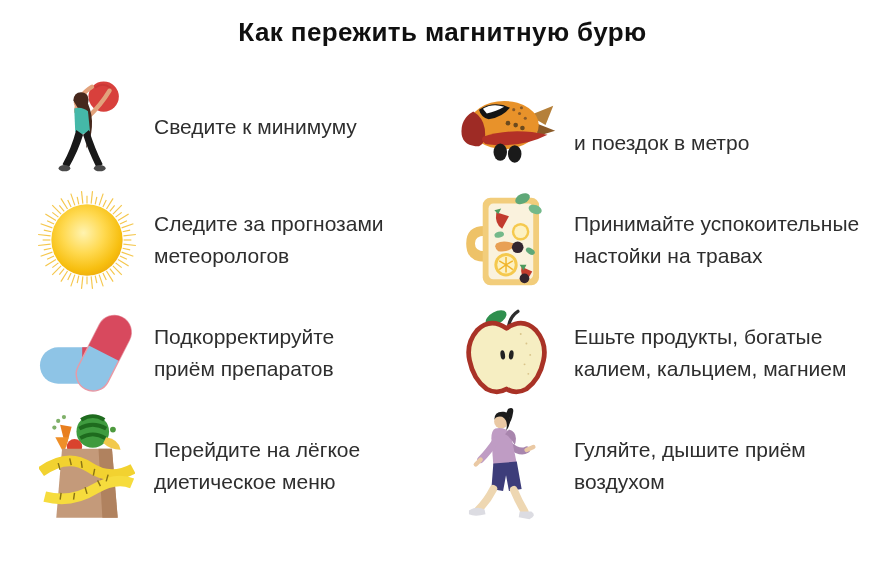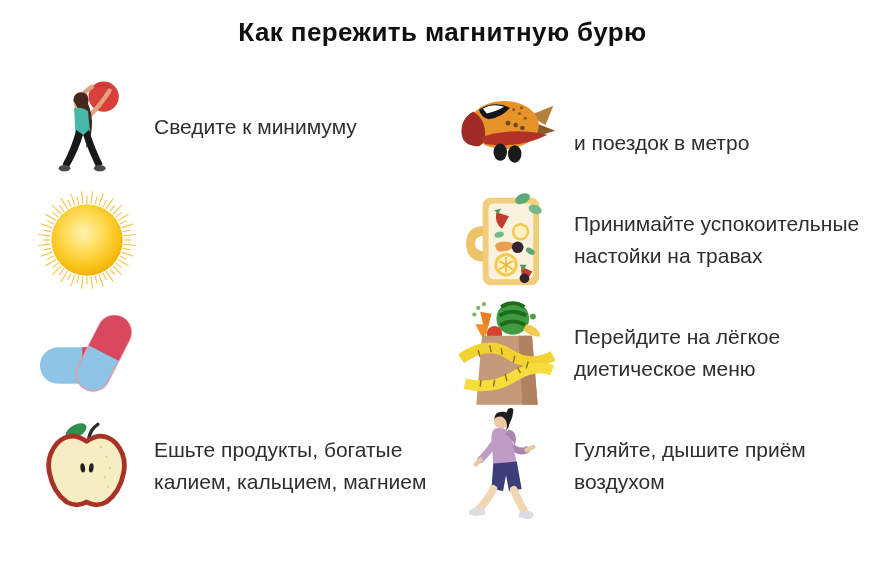--- a/index.html
+++ b/index.html
@@ -159,20 +159,24 @@
             <line x1="84.7" y1="31.3" x2="91.0" y2="26.3" stroke="#f3bd2e" stroke-width="1.2" opacity="0.85"></line>
             <line x1="87.2" y1="34.8" x2="98.2" y2="27.9" stroke="#f3bd2e" stroke-width="1.2" opacity="0.85"></line>
             <line x1="89.2" y1="38.5" x2="96.4" y2="35.0" stroke="#f3bd2e" stroke-width="1.2" opacity="0.85"></line>
             <line x1="90.9" y1="42.4" x2="103.1" y2="38.2" stroke="#f3bd2e" stroke-width="1.2" opacity="0.85"></line>
             <line x1="92.0" y1="46.5" x2="99.8" y2="44.8" stroke="#f3bd2e" stroke-width="1.2" opacity="0.85"></line>
             <line x1="92.8" y1="50.7" x2="105.7" y2="49.3" stroke="#f3bd2e" stroke-width="1.2" opacity="0.85"></line>
           </g>
         <circle cx="55" cy="55" r="37" fill="url(#sunGrad)"></circle>
       </svg>
     </div>
+    <div class="tip-text">
+      <span>Следите за прогнозами</span><br>
+      <span>метеорологов</span>
+    </div>
   </div>
 
   <div class="item">
     <div class="icon-box">
       <svg width="88" height="102" viewBox="0 0 90 105">
         <path d="M22 38 Q3 38 3 56 Q3 75 22 75 L22 64 Q12 64 12 56 Q12 48 22 48 Z" fill="#eec267"></path>
         <rect x="20" y="9" width="58" height="90" rx="8" fill="#f2cd7b"></rect>
         <rect x="26" y="15" width="46" height="78" rx="5" fill="#faf2dd"></rect>
         <circle cx="44" cy="78" r="12" fill="#f5c94e"></circle>
         <circle cx="44" cy="78" r="9" fill="#fdf1c2"></circle>
@@ -202,20 +206,45 @@
     <div class="icon-box">
       <svg width="106" height="96" viewBox="0 0 110 100">
         <rect x="6" y="44" width="76" height="38" rx="19" fill="#8ec4e6"></rect>
         <rect x="50" y="44" width="14" height="38" fill="#d8495e"></rect>
         <g transform="rotate(27 72 50)">
           <rect x="55" y="8" width="35" height="84" rx="17.5" fill="#8ec4e6" stroke="#e89aa6" stroke-width="1.5"></rect>
           <path d="M55 50 L90 50 L90 25.5 A17.5 17.5 0 0 0 72.5 8 A17.5 17.5 0 0 0 55 25.5 Z" fill="#d8495e"></path>
         </g>
       </svg>
     </div>
+    <div class="tip-text">
+      <span>Подкорректируйте</span><br>
+      <span>приём препаратов</span>
+    </div>
+  </div>
+
+  <div class="item">
+    <div class="icon-box">
+      <svg width="90" height="96" viewBox="0 0 95 100">
+        <path d="M49 22 Q51 11 59 6" stroke="#2d2d2d" stroke-width="3.5" fill="none" stroke-linecap="round"></path>
+        <ellipse cx="36" cy="13" rx="12" ry="6.5" fill="#2f8f4e" transform="rotate(-28 36 13)"></ellipse>
+        <path d="M47 24 Q30 12 16 26 Q4 40 8 58 Q12 78 26 88 Q37 94 47 88 Q57 94 68 88 Q82 78 86 58 Q90 40 78 26 Q64 12 47 24 Z" fill="#f6eec2" stroke="#a93226" stroke-width="5" stroke-linejoin="round"></path>
+        <ellipse cx="43" cy="52" rx="2.4" ry="5" fill="#222222" transform="rotate(-8 43 52)"></ellipse>
+        <ellipse cx="52" cy="52" rx="2.4" ry="5" fill="#222222" transform="rotate(8 52 52)"></ellipse>
+        <circle cx="68" cy="40" r="1" fill="#d9c48a"></circle>
+          <circle cx="72" cy="52" r="1" fill="#d9c48a"></circle>
+        <circle cx="66" cy="62" r="1" fill="#d9c48a"></circle>
+          <circle cx="70" cy="72" r="1" fill="#d9c48a"></circle>
+        <circle cx="62" cy="30" r="1" fill="#d9c48a"></circle>
+      </svg>
+    </div>
+    <div class="tip-text">
+      <span>Ешьте продукты, богатые</span><br>
+      <span>калием, кальцием, магнием</span>
+    </div>
   </div>
 
   <div class="item">
     <div class="icon-box">
       <svg width="96" height="116" viewBox="0 0 100 120">
         <circle cx="20" cy="13" r="2.2" fill="#7fb069"></circle>
           <circle cx="26" cy="9" r="2.2" fill="#7fb069"></circle>
         <circle cx="16" cy="20" r="2.2" fill="#7fb069"></circle>
           <circle cx="77" cy="22" r="3" fill="#4e9a3e"></circle>
         <path d="M22 17 L28 41 L34 19 Z" fill="#e87f1e"></path>
@@ -233,41 +262,20 @@
       </svg>
     </div>
     <div class="tip-text">
       <span>Перейдите на лёгкое</span><br>
       <span>диетическое меню</span>
     </div>
   </div>
 
   <div class="item">
     <div class="icon-box">
-      <svg width="90" height="96" viewBox="0 0 95 100">
-        <path d="M49 22 Q51 11 59 6" stroke="#2d2d2d" stroke-width="3.5" fill="none" stroke-linecap="round"></path>
-        <ellipse cx="36" cy="13" rx="12" ry="6.5" fill="#2f8f4e" transform="rotate(-28 36 13)"></ellipse>
-        <path d="M47 24 Q30 12 16 26 Q4 40 8 58 Q12 78 26 88 Q37 94 47 88 Q57 94 68 88 Q82 78 86 58 Q90 40 78 26 Q64 12 47 24 Z" fill="#f6eec2" stroke="#a93226" stroke-width="5" stroke-linejoin="round"></path>
-        <ellipse cx="43" cy="52" rx="2.4" ry="5" fill="#222222" transform="rotate(-8 43 52)"></ellipse>
-        <ellipse cx="52" cy="52" rx="2.4" ry="5" fill="#222222" transform="rotate(8 52 52)"></ellipse>
-        <circle cx="68" cy="40" r="1" fill="#d9c48a"></circle>
-          <circle cx="72" cy="52" r="1" fill="#d9c48a"></circle>
-        <circle cx="66" cy="62" r="1" fill="#d9c48a"></circle>
-          <circle cx="70" cy="72" r="1" fill="#d9c48a"></circle>
-        <circle cx="62" cy="30" r="1" fill="#d9c48a"></circle>
-      </svg>
-    </div>
-    <div class="tip-text">
-      <span>Ешьте продукты, богатые</span><br>
-      <span>калием, кальцием, магнием</span>
-    </div>
-  </div>
-
-  <div class="item">
-    <div class="icon-box">
       <svg width="88" height="122" viewBox="0 0 90 125">
         <path d="M46 4 Q53 1 51 9 Q50 16 46 21 Q50 12 44 9 Z" fill="#1c1c1c"></path>
         <path d="M46 40 Q58 50 65 46" stroke="#a886ae" stroke-width="7" fill="none" stroke-linecap="round"></path>
         <path d="M65 46 L72 43" stroke="#eac9a4" stroke-width="4.5" stroke-linecap="round"></path>
         <circle cx="39" cy="17" r="7.2" fill="#eac9a4"></circle>
         <path d="M32 15 Q32 6 42 7 Q49 8 48 17 Q47 24 44 26 Q47 16 40 12 Q34 11 32 15 Z" fill="#1c1c1c"></path>
         <path d="M33 24 Q44 22 49 30 L55 60 Q44 67 31 62 L29 34 Q29 26 33 24 Z" fill="#bf9cc4"></path>
         <path d="M47 25 Q57 28 53 41 Q49 33 43 30 Z" fill="#a885ad"></path>
         <path d="M34 36 Q26 48 18 56" stroke="#bf9cc4" stroke-width="7" fill="none" stroke-linecap="round"></path>
         <path d="M18 56 L13 61" stroke="#eac9a4" stroke-width="4.5" stroke-linecap="round"></path>

